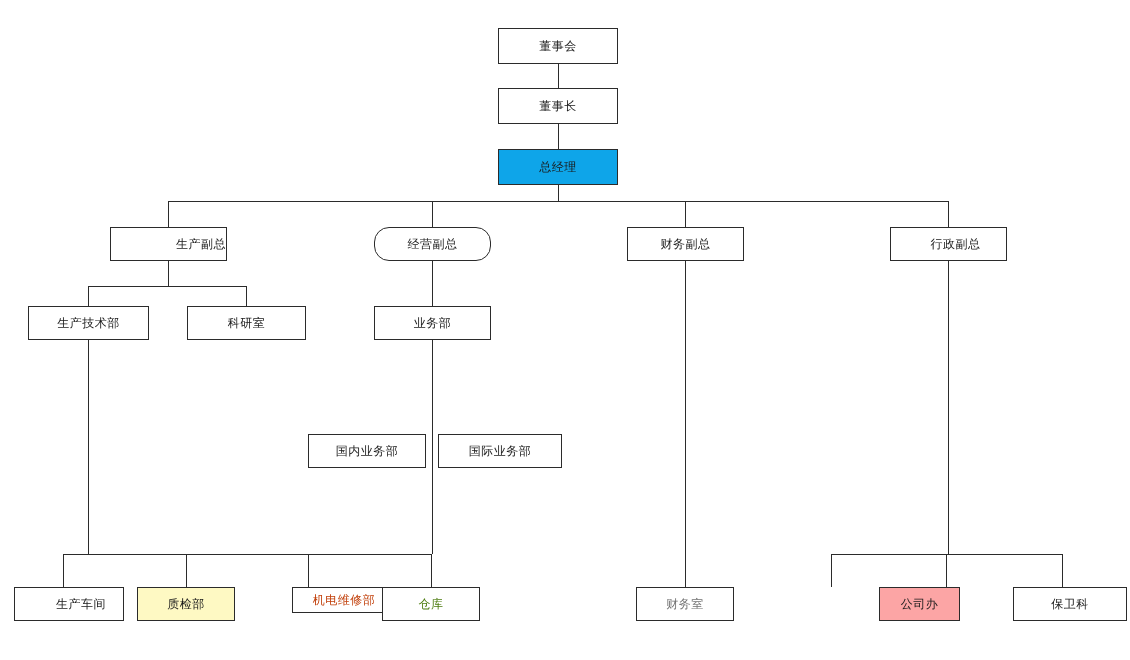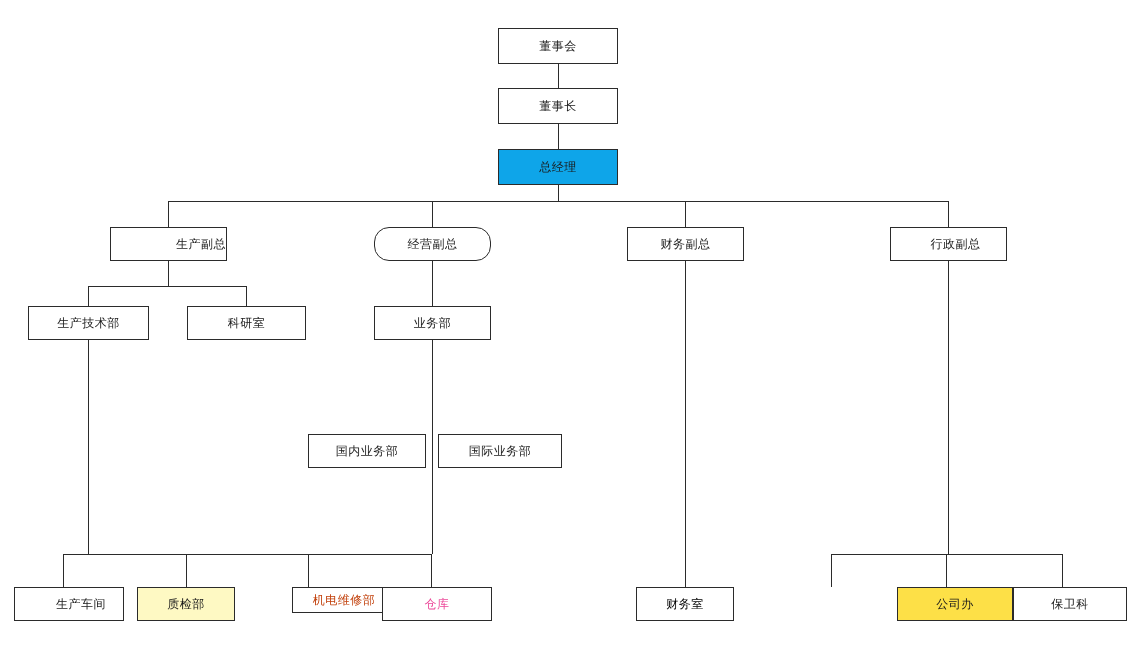--- a/index.html
+++ b/index.html
@@ -113,25 +113,25 @@
     </div>
     <div class="org-node" style="left: 14px; top: 587px; width: 110px; height: 34px; border-color: rgb(43, 43, 43); background: rgb(255, 255, 255); color: rgb(26, 26, 26); padding-left: 24px;">
       <span class="org-node-label">生产车间</span>
     </div>
     <div class="org-node" style="left: 137px; top: 587px; width: 98px; height: 34px; border-color: rgb(43, 43, 43); background: #fef9c3; color: rgb(26, 26, 26);">
       <span class="org-node-label">质检部</span>
     </div>
     <div class="org-node" style="left: 256px; top: 587px; width: 104px; height: 26px; border-color: rgb(43, 43, 43); background: rgb(255, 255, 255); color: #c2410c; margin-left: 36px;">
       <span class="org-node-label">机电维修部</span>
     </div>
-    <div class="org-node" style="left: 382px; top: 587px; width: 110px; height: 34px; border-color: rgb(43, 43, 43); background: rgb(255, 255, 255); color: #ec4899;">
+    <div class="org-node" style="left: 382px; top: 587px; width: 98px; height: 34px; border-color: rgb(43, 43, 43); background: rgb(255, 255, 255); color: #4d7c0f;">
       <span class="org-node-label">仓库</span>
     </div>
-    <div class="org-node" style="left: 636px; top: 587px; width: 98px; height: 34px; border-color: rgb(43, 43, 43); background: rgb(255, 255, 255); color: #000000;">
+    <div class="org-node" style="left: 636px; top: 587px; width: 98px; height: 34px; border-color: rgb(43, 43, 43); background: rgb(255, 255, 255); color: #737373;">
       <span class="org-node-label">财务室</span>
     </div>
-    <div class="org-node" style="left: 897px; top: 587px; width: 116px; height: 34px; border-color: rgb(43, 43, 43); background: #fde047; color: rgb(26, 26, 26);">
+    <div class="org-node" style="left: 879px; top: 587px; width: 81px; height: 34px; border-color: rgb(43, 43, 43); background: #fca5a5; color: rgb(26, 26, 26);">
       <span class="org-node-label">公司办</span>
     </div>
     <div class="org-node" style="left: 1013px; top: 587px; width: 114px; height: 34px; border-color: rgb(43, 43, 43); background: rgb(255, 255, 255); color: rgb(26, 26, 26);">
       <span class="org-node-label">保卫科</span>
     </div>
   </div>
 
 </body></html>

